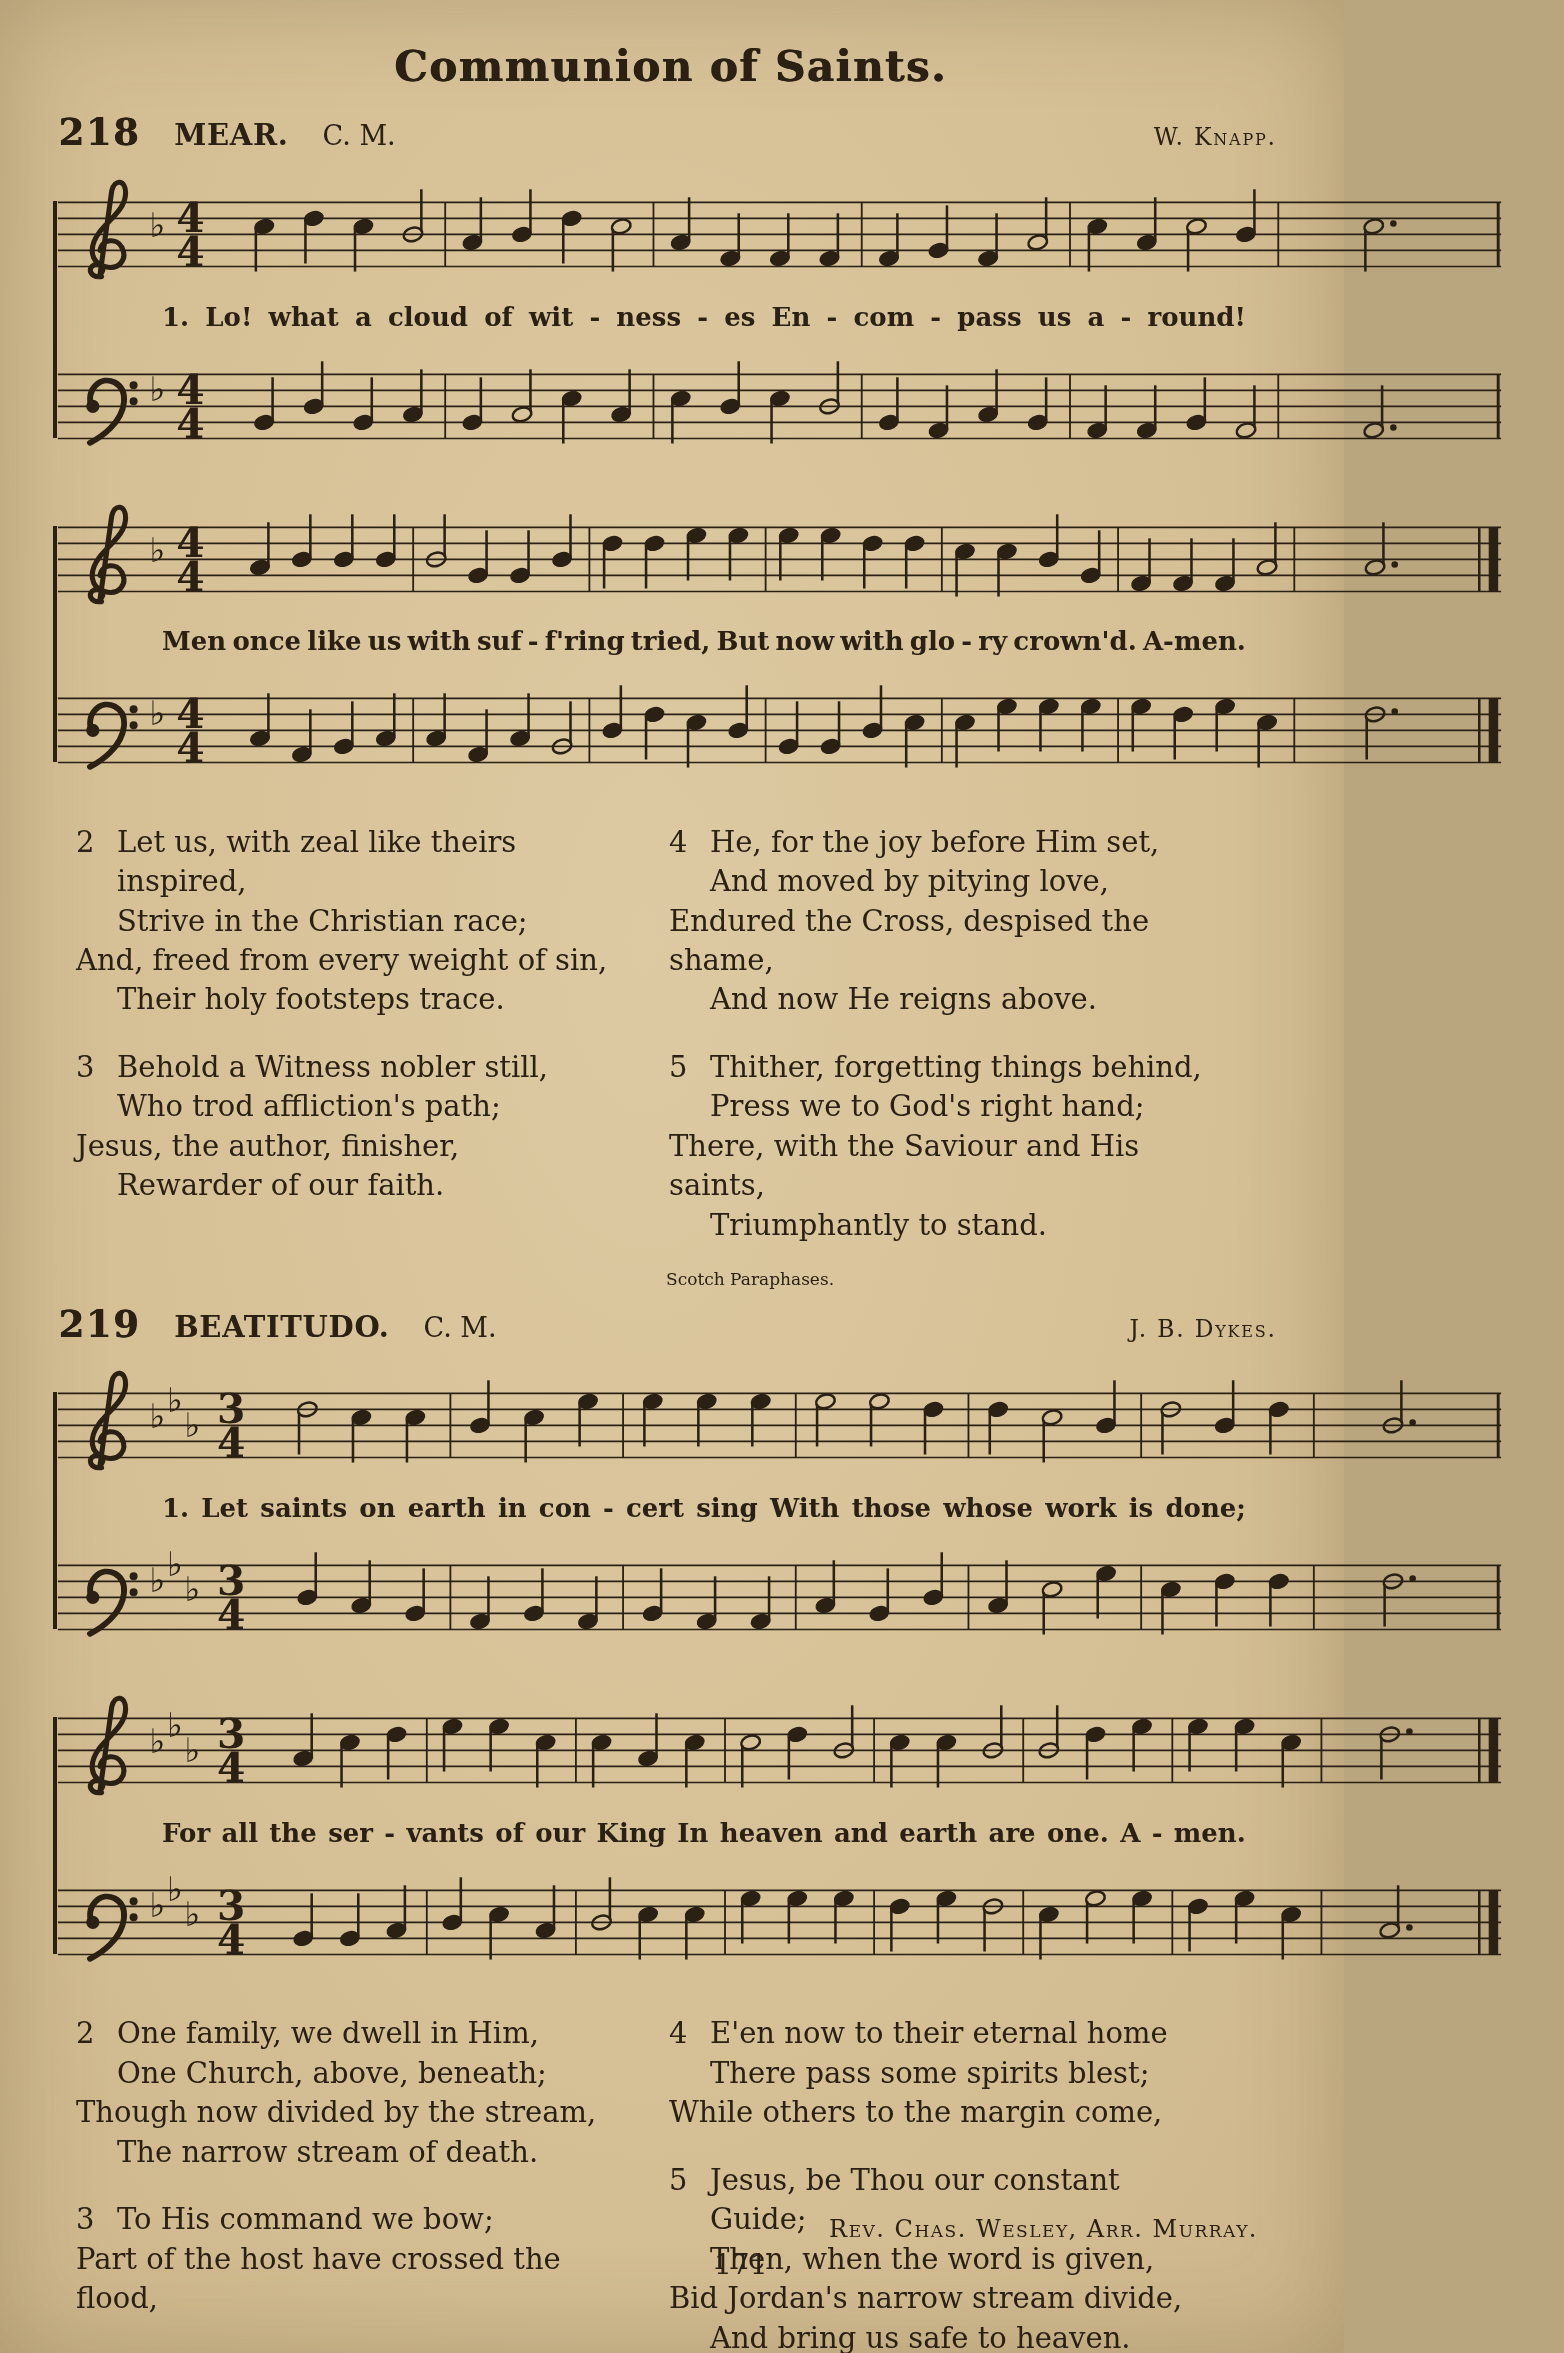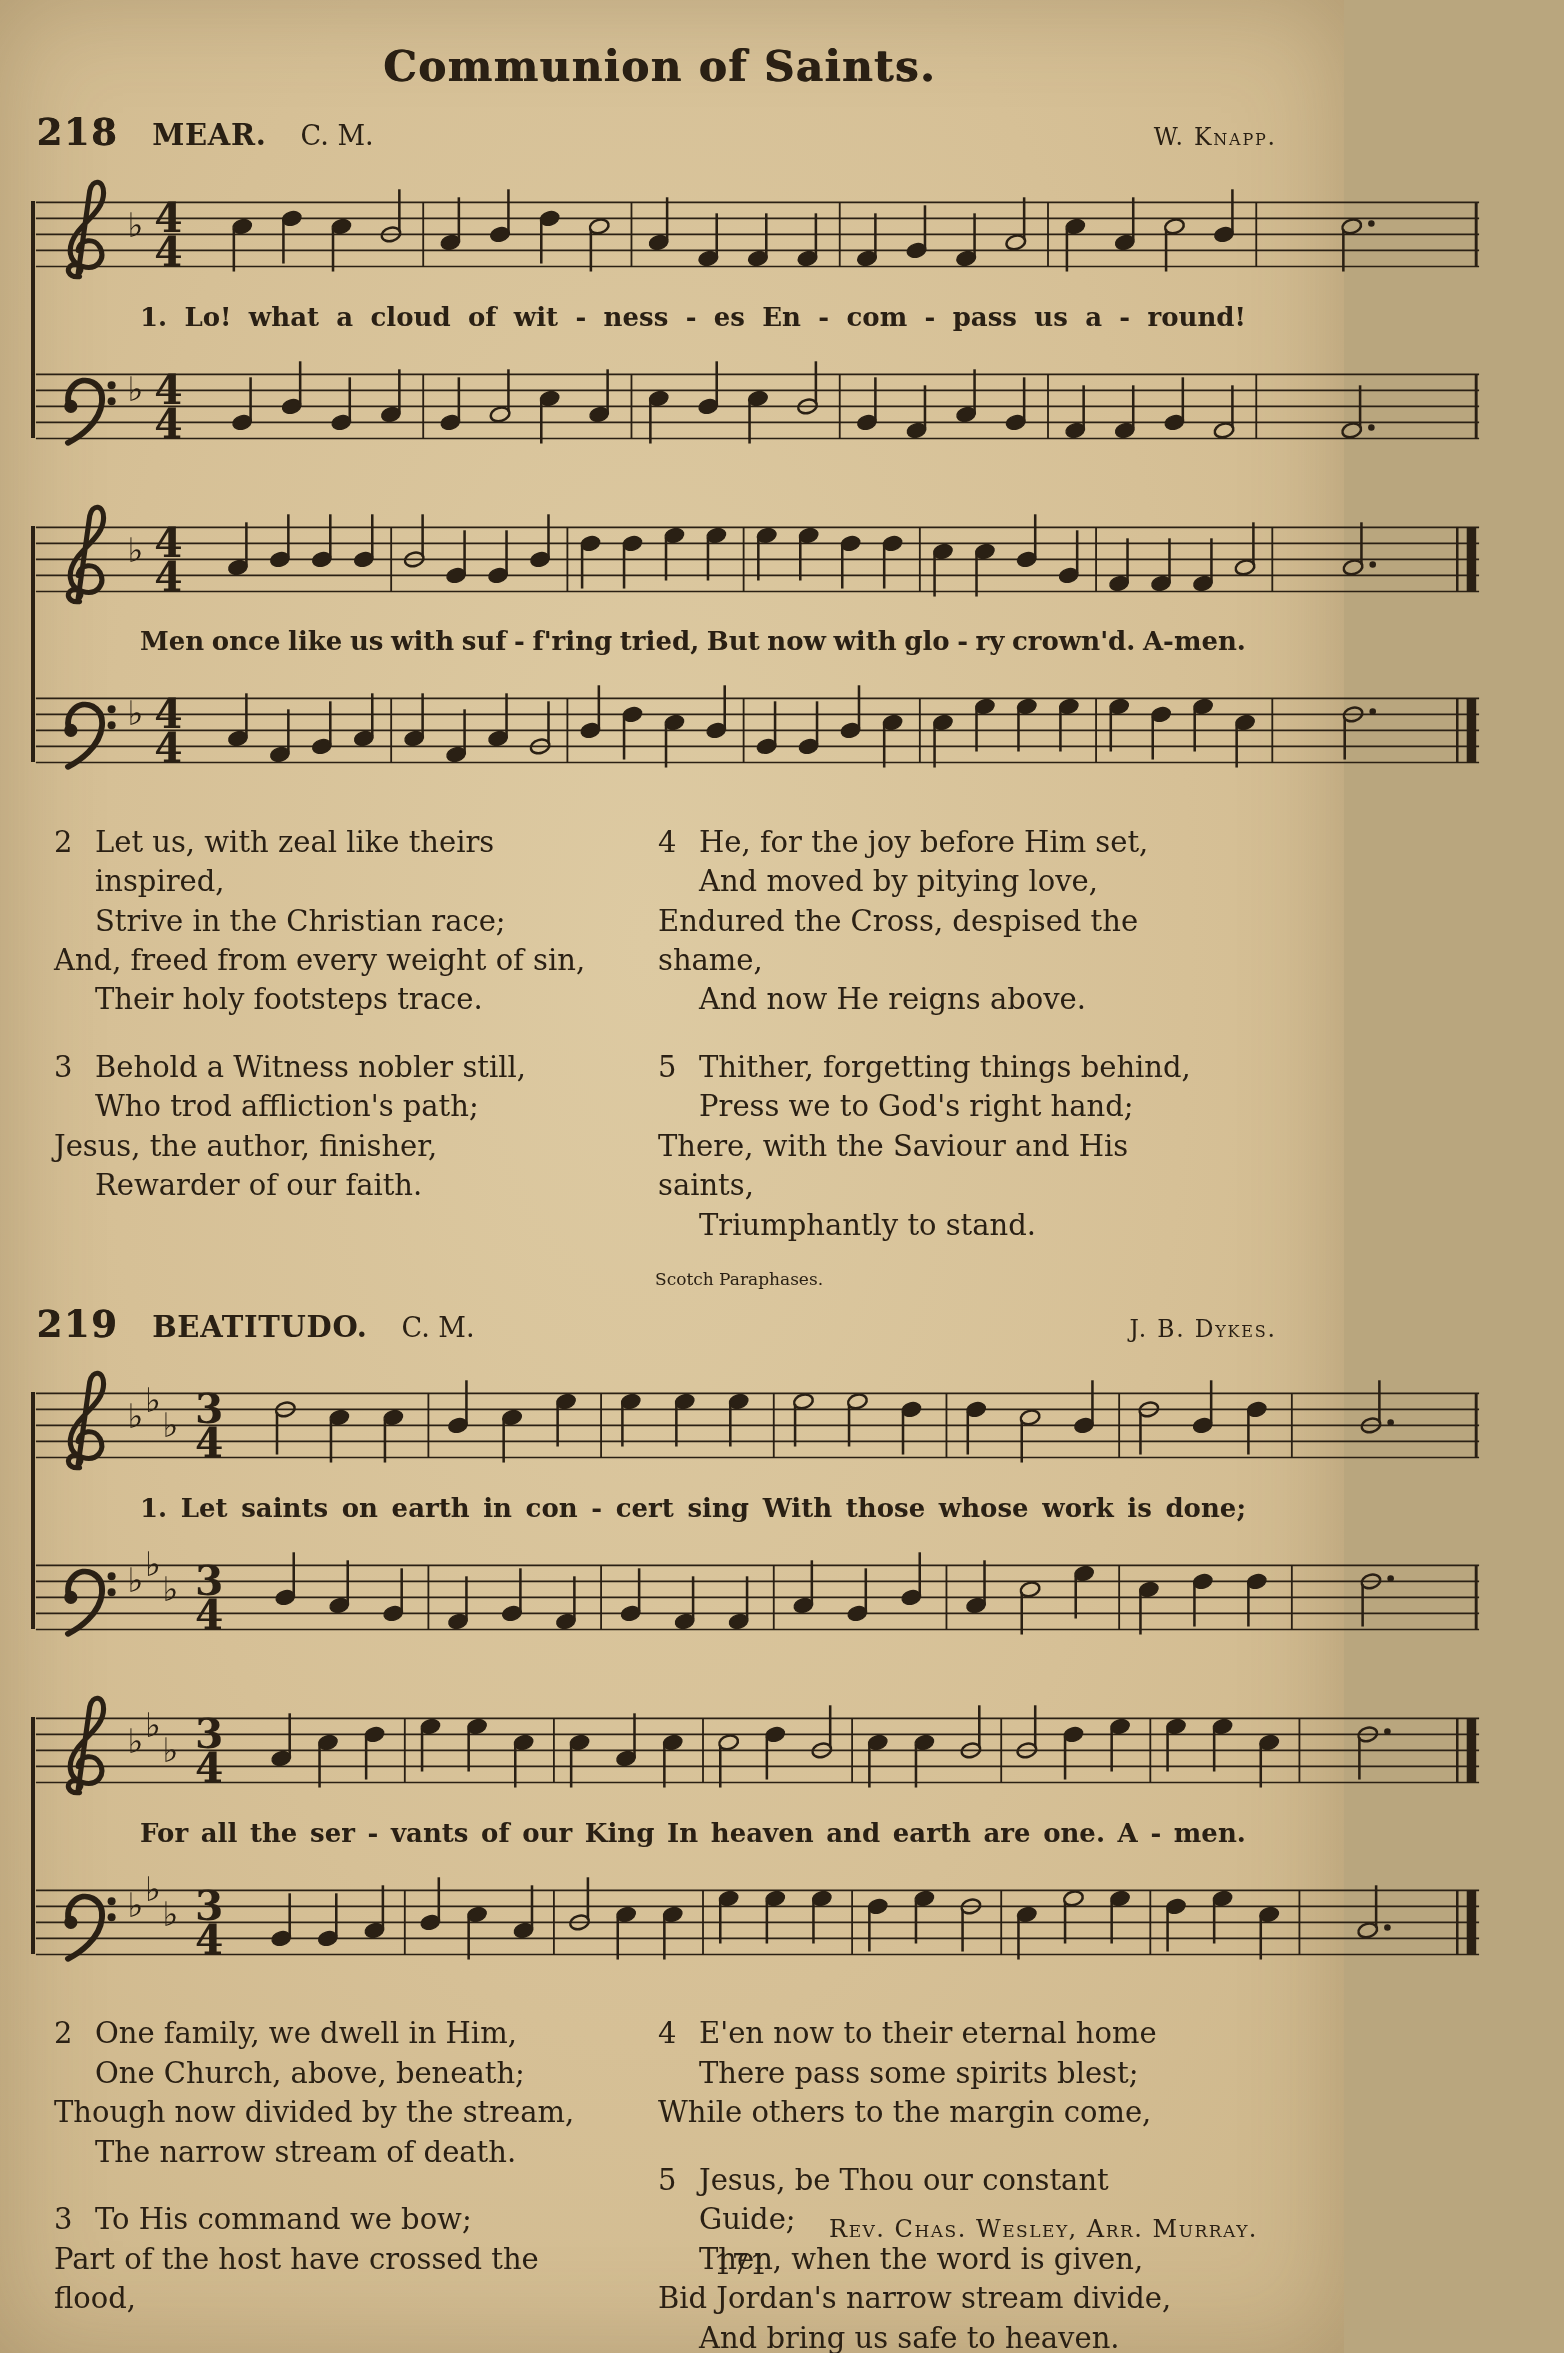--- a/index.html
+++ b/index.html
@@ -2,21 +2,21 @@
 <html style="font-size:11.7px"><head>
 <meta charset="utf-8">
 <style>
   html,body{margin:0;padding:0;}
   body{width:1564px;height:2354px;overflow:hidden;background:#b9a67e;}
   .page{
     position:relative;width:1344px;height:2354px;box-sizing:border-box;
     background:radial-gradient(ellipse at 48% 40%, #ddcaa2 0%, #d6c096 55%, #cdb68a 100%);
     box-shadow:inset 0 0 102px rgba(92,72,40,.28);
     color:#2a2014;font-family:"DejaVu Serif", serif;
-    padding:42px 57px 0 32px;
+    padding:42px 57px 0 54px;
   }
   .title{
     text-align:center;font-size:42px;font-weight:bold;letter-spacing:1.5px;
     margin:0 0 19px 0;text-shadow:0.9px 0 0 currentColor;
   }
   .hymn-head{display:flex;align-items:baseline;gap:34px;margin:13px 0 11.7px 4.4px;}
   .hnum{font-size:37px;font-weight:bold;letter-spacing:1.5px;text-shadow:0.7px 0 0 currentColor;}
   .tune{font-size:29px;font-weight:bold;letter-spacing:0.7px;}
   .meter{font-size:27px;}
   .composer{margin-left:auto;margin-right:10.2px;font-size:23.4px;font-variant:small-caps;letter-spacing:1.8px;}

